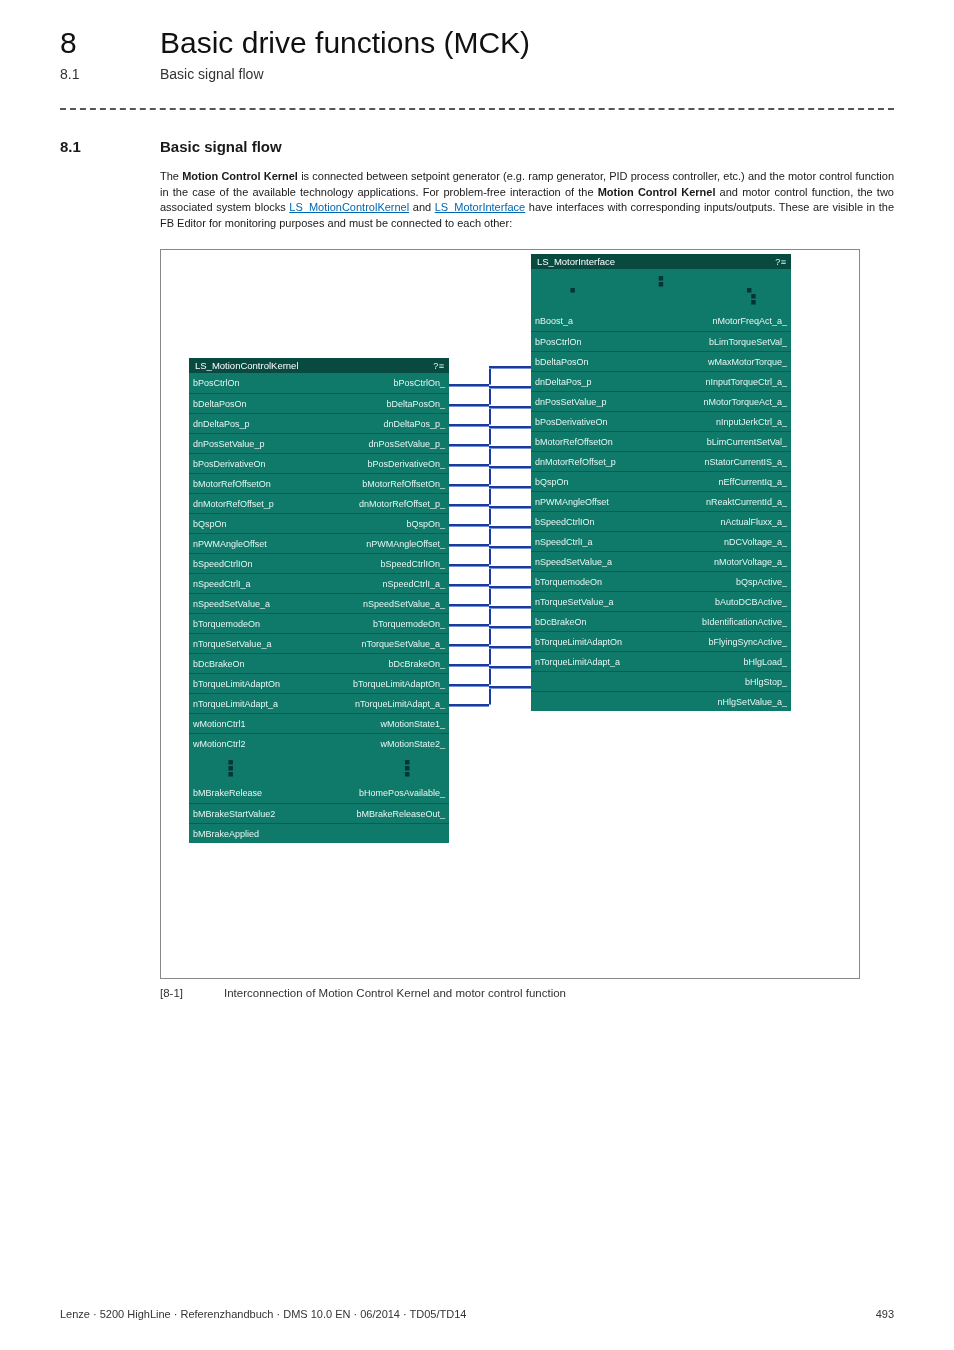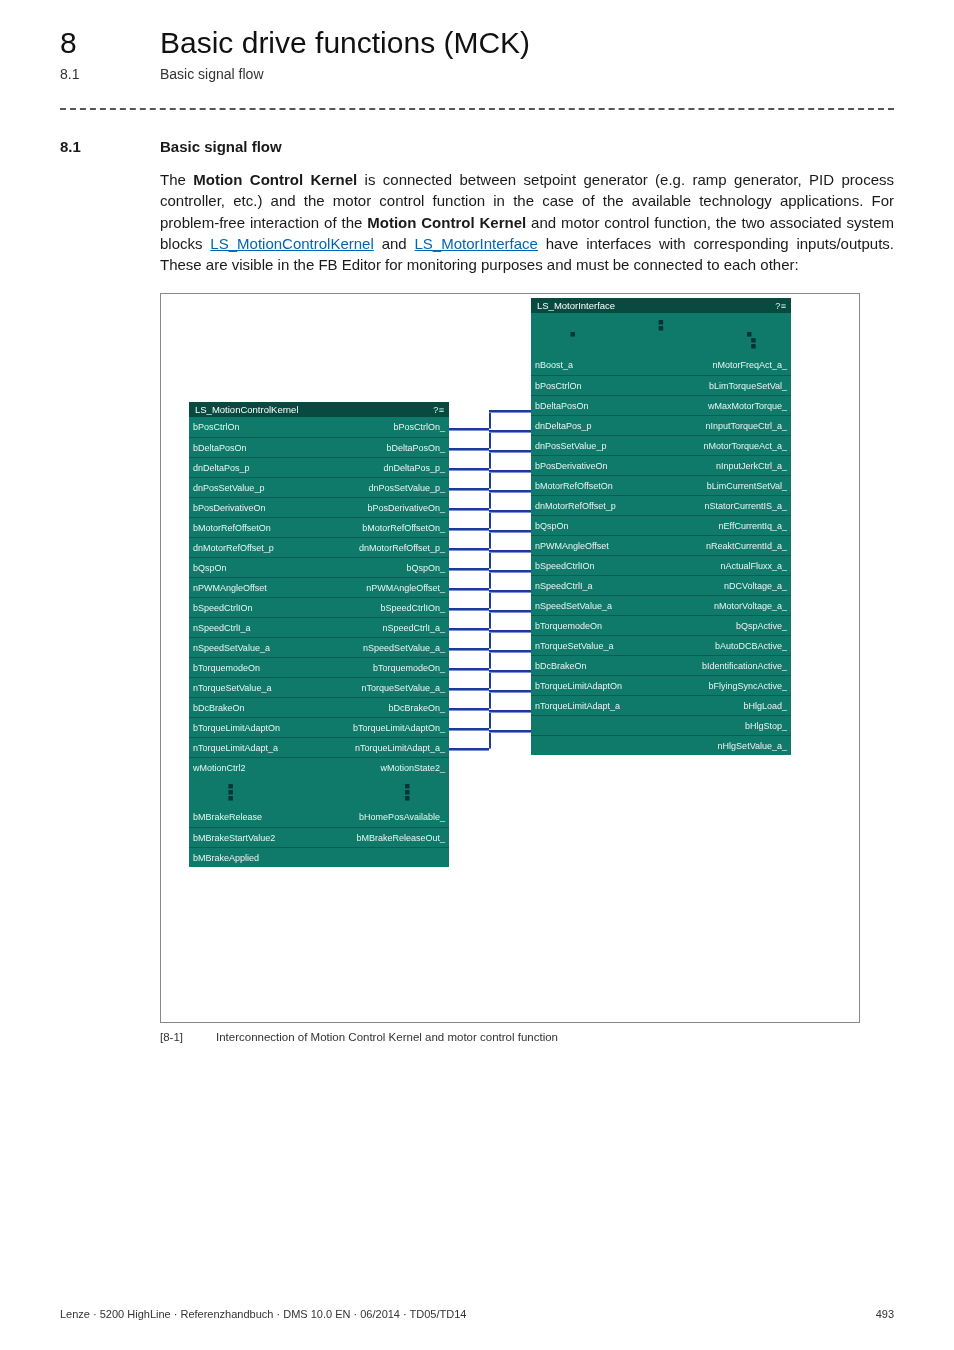--- a/index.html
+++ b/index.html
@@ -18,21 +18,21 @@
   .sub-row { display: flex; align-items: baseline; margin-top: 6px; font-size: 14px; color: #333; }
   .sub-num { width: 100px; }
   .rule {
     border: none;
     border-top: 2px dashed #555;
     margin: 26px 0 28px 0;
   }
   .sec-row { display: flex; align-items: baseline; margin-bottom: 14px; }
   .sec-num { width: 100px; font-size: 15px; font-weight: 700; }
   .sec-title { font-size: 15px; font-weight: 700; }
-  .body-text { margin-left: 100px; font-size: 15px; line-height: 1.42; text-align: justify; }
+  .body-text { margin-left: 100px; font-size: 11px; line-height: 1.42; text-align: justify; }
   .body-text b { font-weight: 700; }
   .body-text a { color: #0066b3; text-decoration: underline; }
 
   .diagram-wrap {
     margin: 18px 0 0 100px;
     width: 700px;
     border: 1px solid #888;
     padding: 18px 10px 14px 10px;
     position: relative;
     height: 730px;
@@ -75,21 +75,21 @@
   .kern  { left: 28px;  top: 108px; width: 260px; }
   .motif { left: 370px; top: 4px;  width: 260px; }
   .wire  {
     position: absolute;
     height: 2px;
     background: #1a3a9c;
     box-shadow: 0 1px 0 #7a93d8;
   }
 
   .caption-row { display: flex; margin: 8px 0 0 100px; font-size: 11.5px; color: #333; }
-  .caption-row .tag { width: 56px; }
+  .caption-row .tag { width: 64px; }
 
   .footer {
     position: absolute;
     left: 60px; right: 60px; bottom: 30px;
     display: flex;
     justify-content: space-between;
     font-size: 11px;
     color: #333;
   }
 </style>
@@ -274,20 +274,24 @@
           <span class="port-l">bDcBrakeOn</span>
           <span class="port-r">bDcBrakeOn_</span>
         </div>
         <div class="row-line">
           <span class="port-l">bTorqueLimitAdaptOn</span>
           <span class="port-r">bTorqueLimitAdaptOn_</span>
         </div>
         <div class="row-line">
           <span class="port-l">nTorqueLimitAdapt_a</span>
           <span class="port-r">nTorqueLimitAdapt_a_</span>
+        </div>
+        <div class="row-line">
+          <span class="port-l">wMotionCtrl1</span>
+          <span class="port-r">wMotionState1_</span>
         </div>
         <div class="row-line">
           <span class="port-l">wMotionCtrl2</span>
           <span class="port-r">wMotionState2_</span>
         </div>
       </div>
     <div class="vdots">▪&nbsp;&nbsp;&nbsp;&nbsp;&nbsp;&nbsp;&nbsp;&nbsp;&nbsp;&nbsp;&nbsp;&nbsp;&nbsp;&nbsp;&nbsp;&nbsp;&nbsp;&nbsp;&nbsp;&nbsp;&nbsp;&nbsp;&nbsp;&nbsp;&nbsp;&nbsp;&nbsp;&nbsp;&nbsp;&nbsp;&nbsp;&nbsp;&nbsp;&nbsp;▪<br>▪&nbsp;&nbsp;&nbsp;&nbsp;&nbsp;&nbsp;&nbsp;&nbsp;&nbsp;&nbsp;&nbsp;&nbsp;&nbsp;&nbsp;&nbsp;&nbsp;&nbsp;&nbsp;&nbsp;&nbsp;&nbsp;&nbsp;&nbsp;&nbsp;&nbsp;&nbsp;&nbsp;&nbsp;&nbsp;&nbsp;&nbsp;&nbsp;&nbsp;&nbsp;▪<br>▪&nbsp;&nbsp;&nbsp;&nbsp;&nbsp;&nbsp;&nbsp;&nbsp;&nbsp;&nbsp;&nbsp;&nbsp;&nbsp;&nbsp;&nbsp;&nbsp;&nbsp;&nbsp;&nbsp;&nbsp;&nbsp;&nbsp;&nbsp;&nbsp;&nbsp;&nbsp;&nbsp;&nbsp;&nbsp;&nbsp;&nbsp;&nbsp;&nbsp;&nbsp;▪</div>
     <div id="kernel-tail">
         <div class="row-line">
           <span class="port-l">bMBrakeRelease</span>

